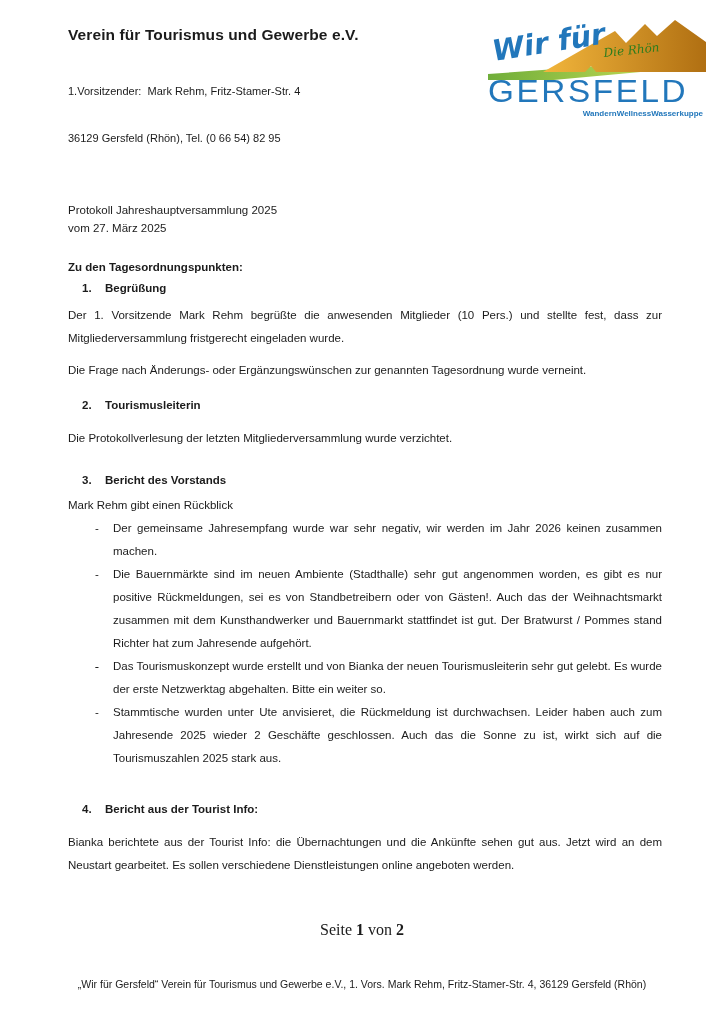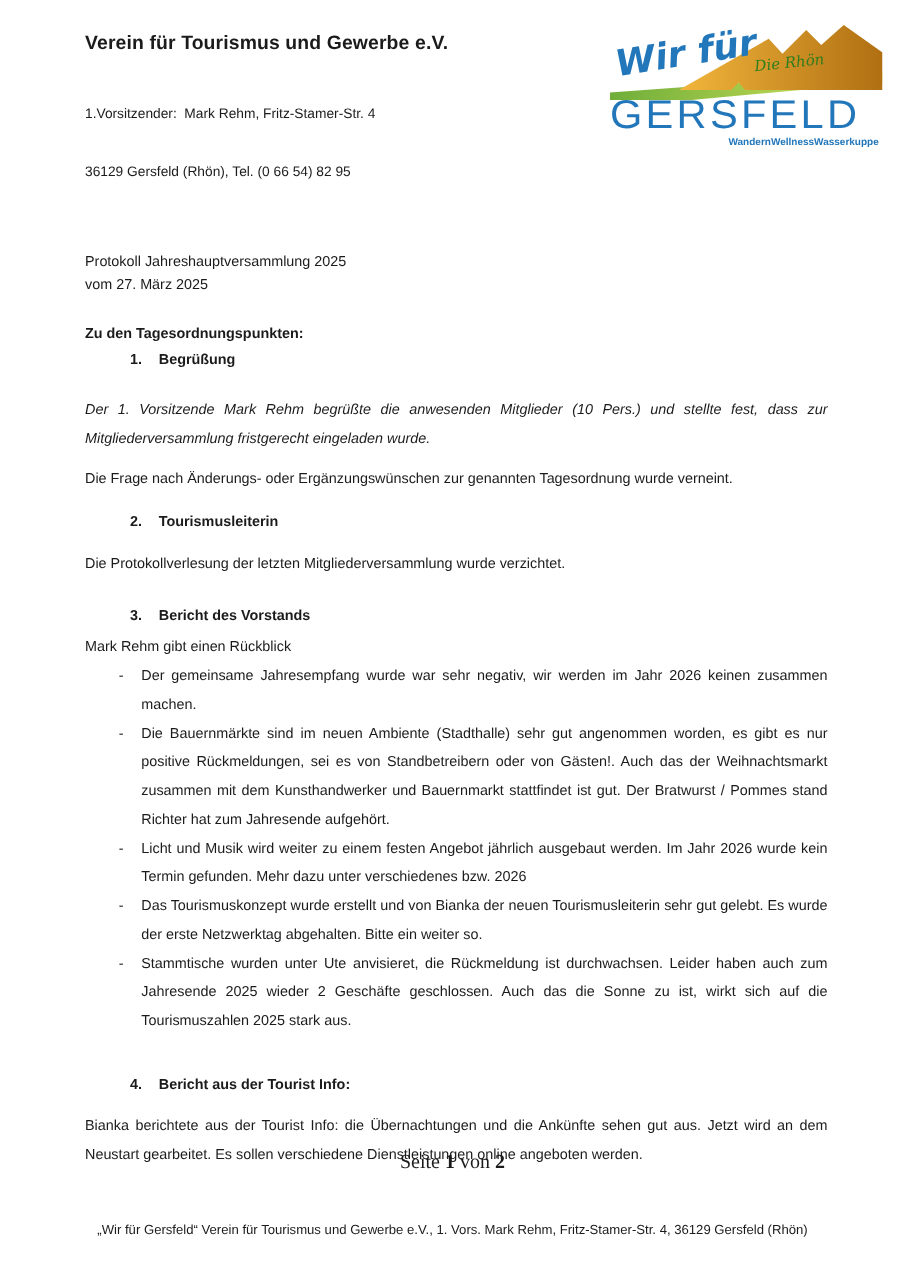--- a/index.html
+++ b/index.html
@@ -32,28 +32,28 @@
   }
   .logo-tagline {
     display:flex; justify-content:flex-end; padding:0 3px;
     margin-top:3px; font-size:8px; font-weight:bold; color:#2277bb;
   }
 
   
   .doc-title { font-size:11.5px; font-weight:normal; line-height:17.5px; margin-top:25px; }
   .meta-line { font-size:11.5px; margin-top:20px; }
   .agenda-heading { font-size:11.5px; font-weight:bold; margin-top:22px; line-height:17px; }
-  .section-heading { font-size:11.5px; font-weight:bold; line-height:23px; margin-left:36px; }
+  .section-heading { font-size:11.5px; font-weight:bold; line-height:23px; margin-left:14px; }
   .section-heading .num { display:inline-block; width:23px; }
   .s1 { margin-top:1px; }
   .s2 { margin-top:12px; }
   .s3 { margin-top:19px; }
   .s4 { margin-top:28px; }
   .para { font-size:11.5px; line-height:23px; text-align:justify; }
-  .p1 { margin-top:17px;font-style:italic; }
+  .p1 { margin-top:4px; }
   .p2 { margin-top:9px; }
   .p3 { margin-top:10px; }
   .p5 { margin-top:2px; }
   .p6 { margin-top:10px; }
   .bullets { list-style:none; }
   .bullets li {
     position:relative; padding-left:45px;
     font-size:11.5px; line-height:23px; text-align:justify;
   }
   .bullets .dash { position:absolute; left:27px; top:0; }
@@ -121,21 +121,21 @@
     <p class="para p3">Die Protokollverlesung der letzten Mitgliederversammlung wurde verzichtet.</p>
 
     <div class="section-heading s3">
       <span class="num">3.</span><span>Bericht des Vorstands</span>
     </div>
     <p class="para p5">Mark Rehm gibt einen Rückblick</p>
 
     <ul class="bullets">
       <li><span class="dash">-</span><span>Der gemeinsame Jahresempfang wurde war sehr negativ, wir werden im Jahr 2026 keinen zusammen machen.</span></li>
       <li><span class="dash">-</span><span>Die Bauernmärkte sind im neuen Ambiente (Stadthalle) sehr gut angenommen worden, es gibt es nur positive Rückmeldungen, sei es von Standbetreibern oder von Gästen!. Auch das der Weihnachtsmarkt zusammen mit dem Kunsthandwerker und Bauernmarkt stattfindet ist gut. Der Bratwurst / Pommes stand Richter hat zum Jahresende aufgehört.</span></li>
-      <li><span class="dash">-</span><span>Licht und Musik wird weiter zu einem festen Angebot jährlich ausgebaut werden. Im Jahr 2026 wurde kein Termin gefunden. Mehr dazu unter verschiedenes bzw. 2026</span></li>
+      <li><span class="dash">-</span></li>
       <li><span class="dash">-</span><span>Das Tourismuskonzept wurde erstellt und von Bianka der neuen Tourismusleiterin sehr gut gelebt. Es wurde der erste Netzwerktag abgehalten. Bitte ein weiter so.</span></li>
       <li><span class="dash">-</span><span>Stammtische wurden unter Ute anvisieret, die Rückmeldung ist durchwachsen. Leider haben auch zum Jahresende 2025 wieder 2 Geschäfte geschlossen. Auch das die Sonne zu ist, wirkt sich auf die Tourismuszahlen 2025 stark aus.</span></li>
     </ul>
 
     <div class="section-heading s4">
       <span class="num">4.</span><span>Bericht aus der Tourist Info:</span>
     </div>
     <p class="para p6">Bianka berichtete aus der Tourist Info: die Übernachtungen und die Ankünfte sehen gut aus. Jetzt wird an dem Neustart gearbeitet. Es sollen verschiedene Dienstleistungen online angeboten werden.</p>
 
   </div>

